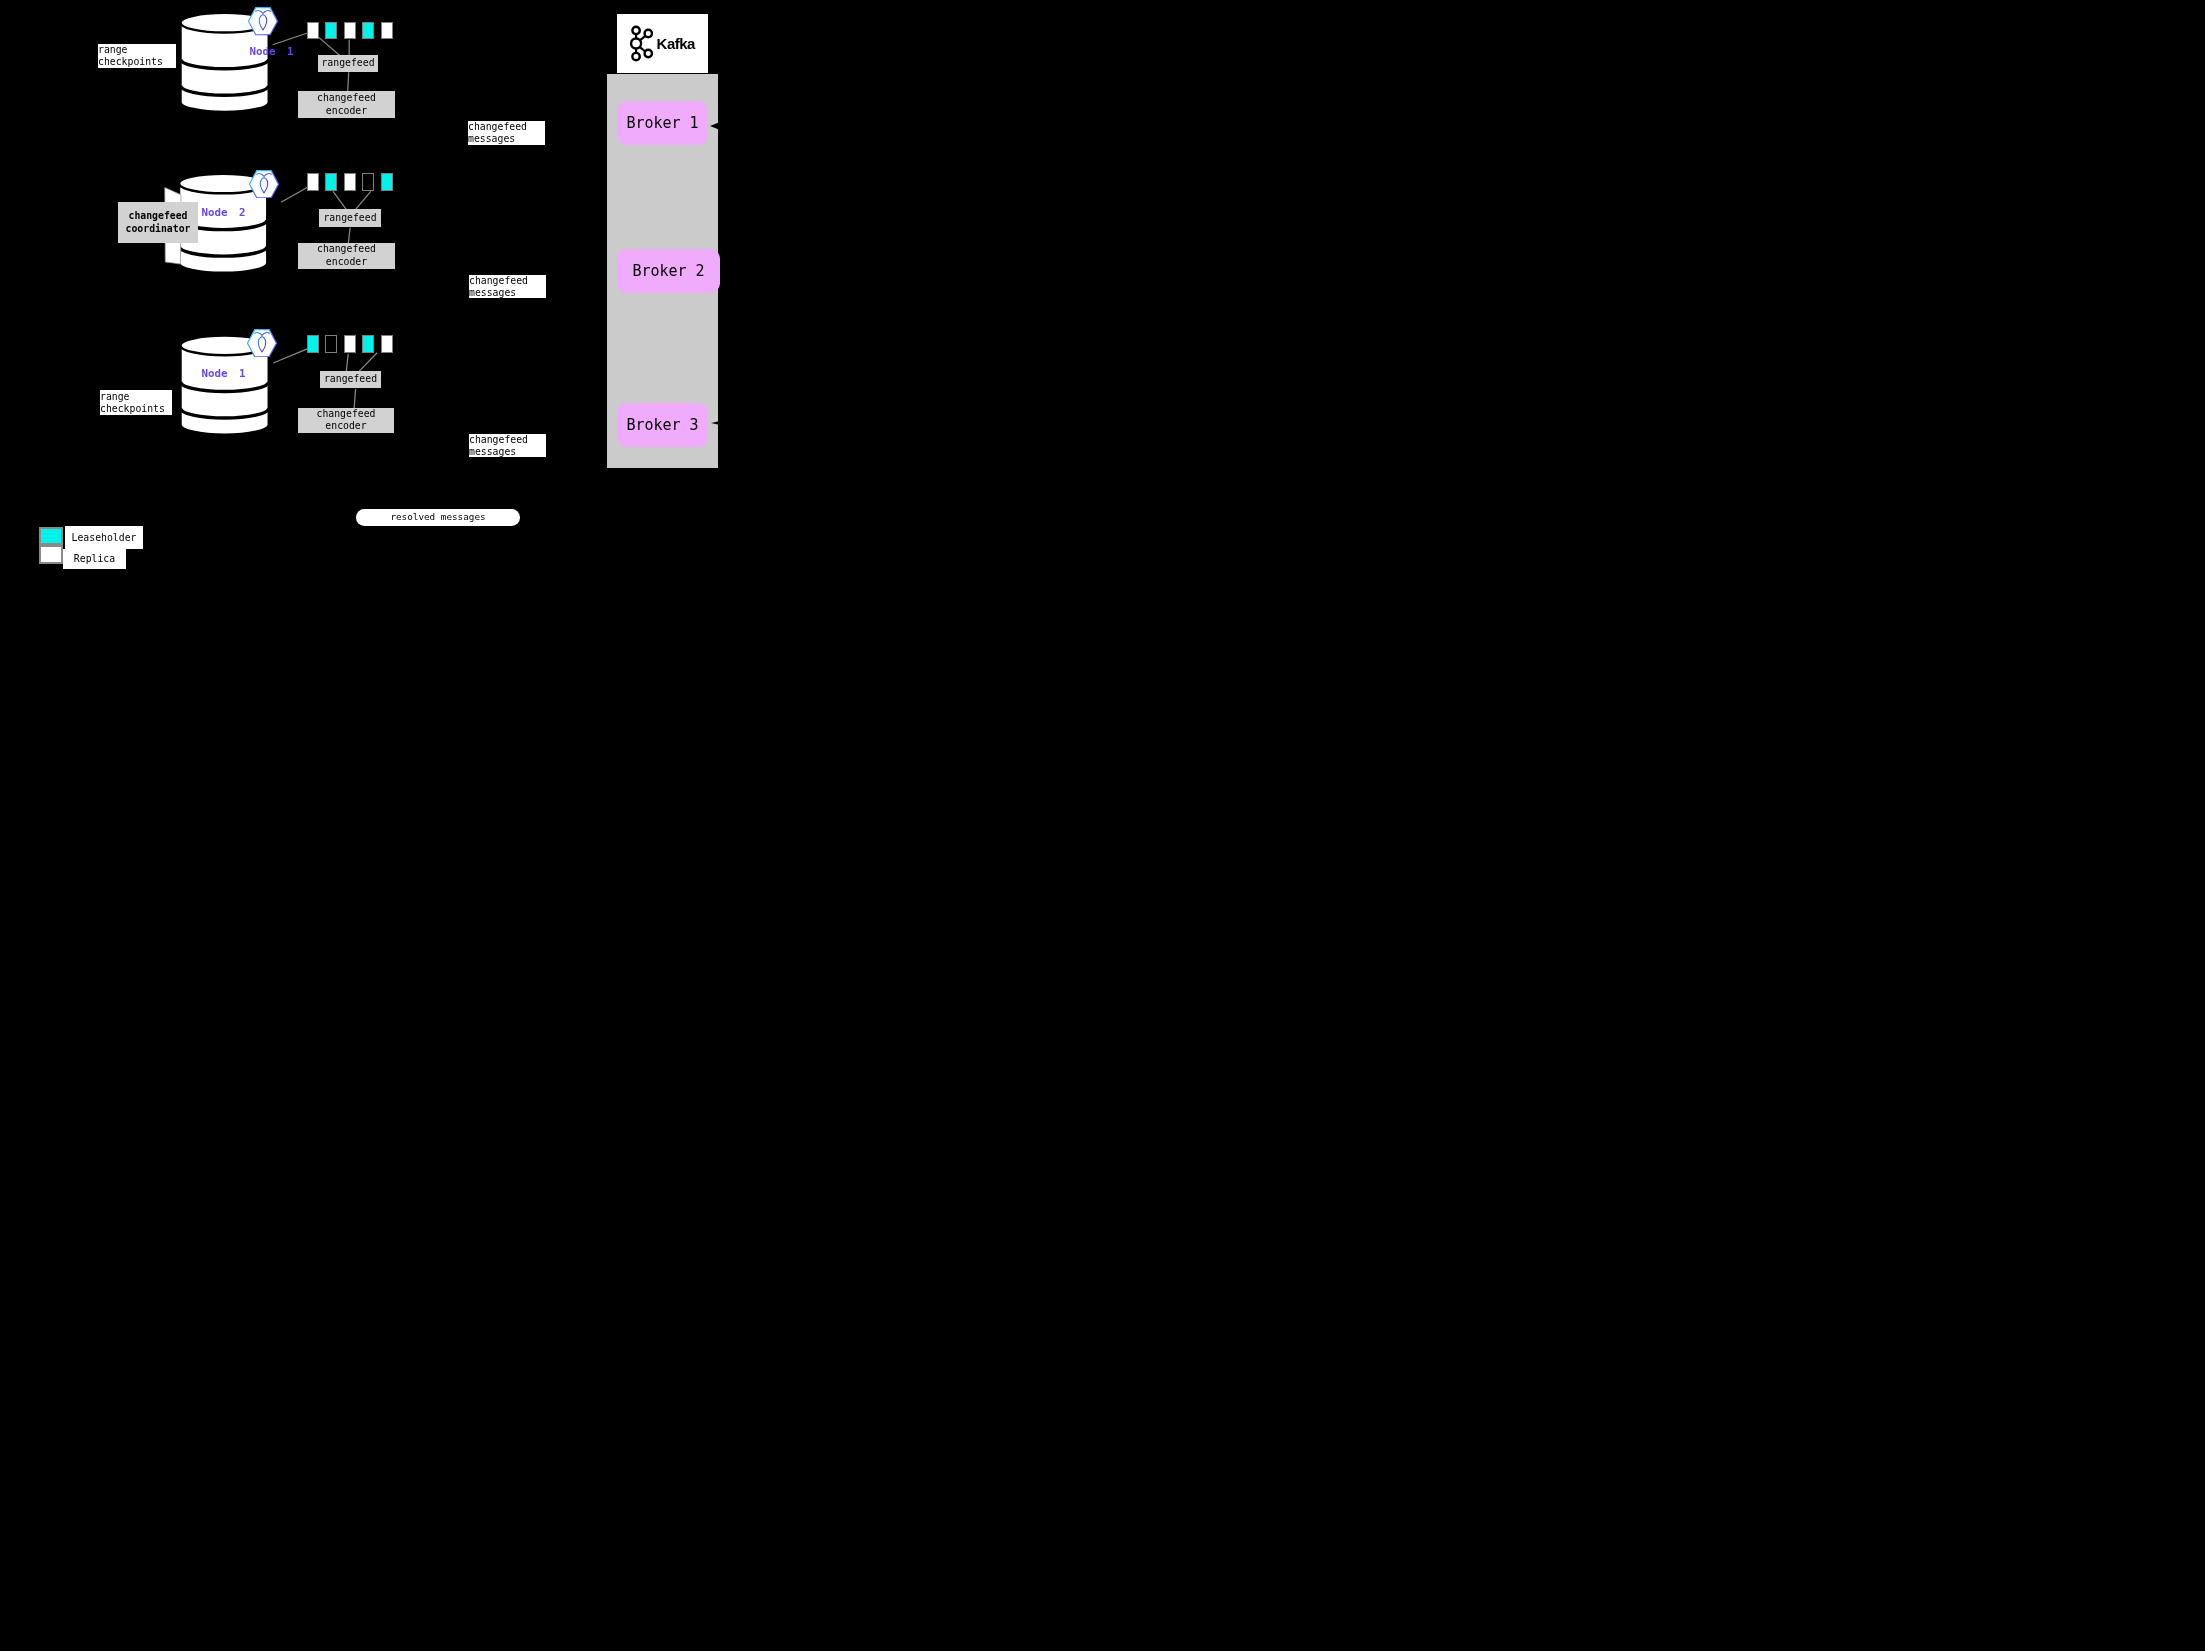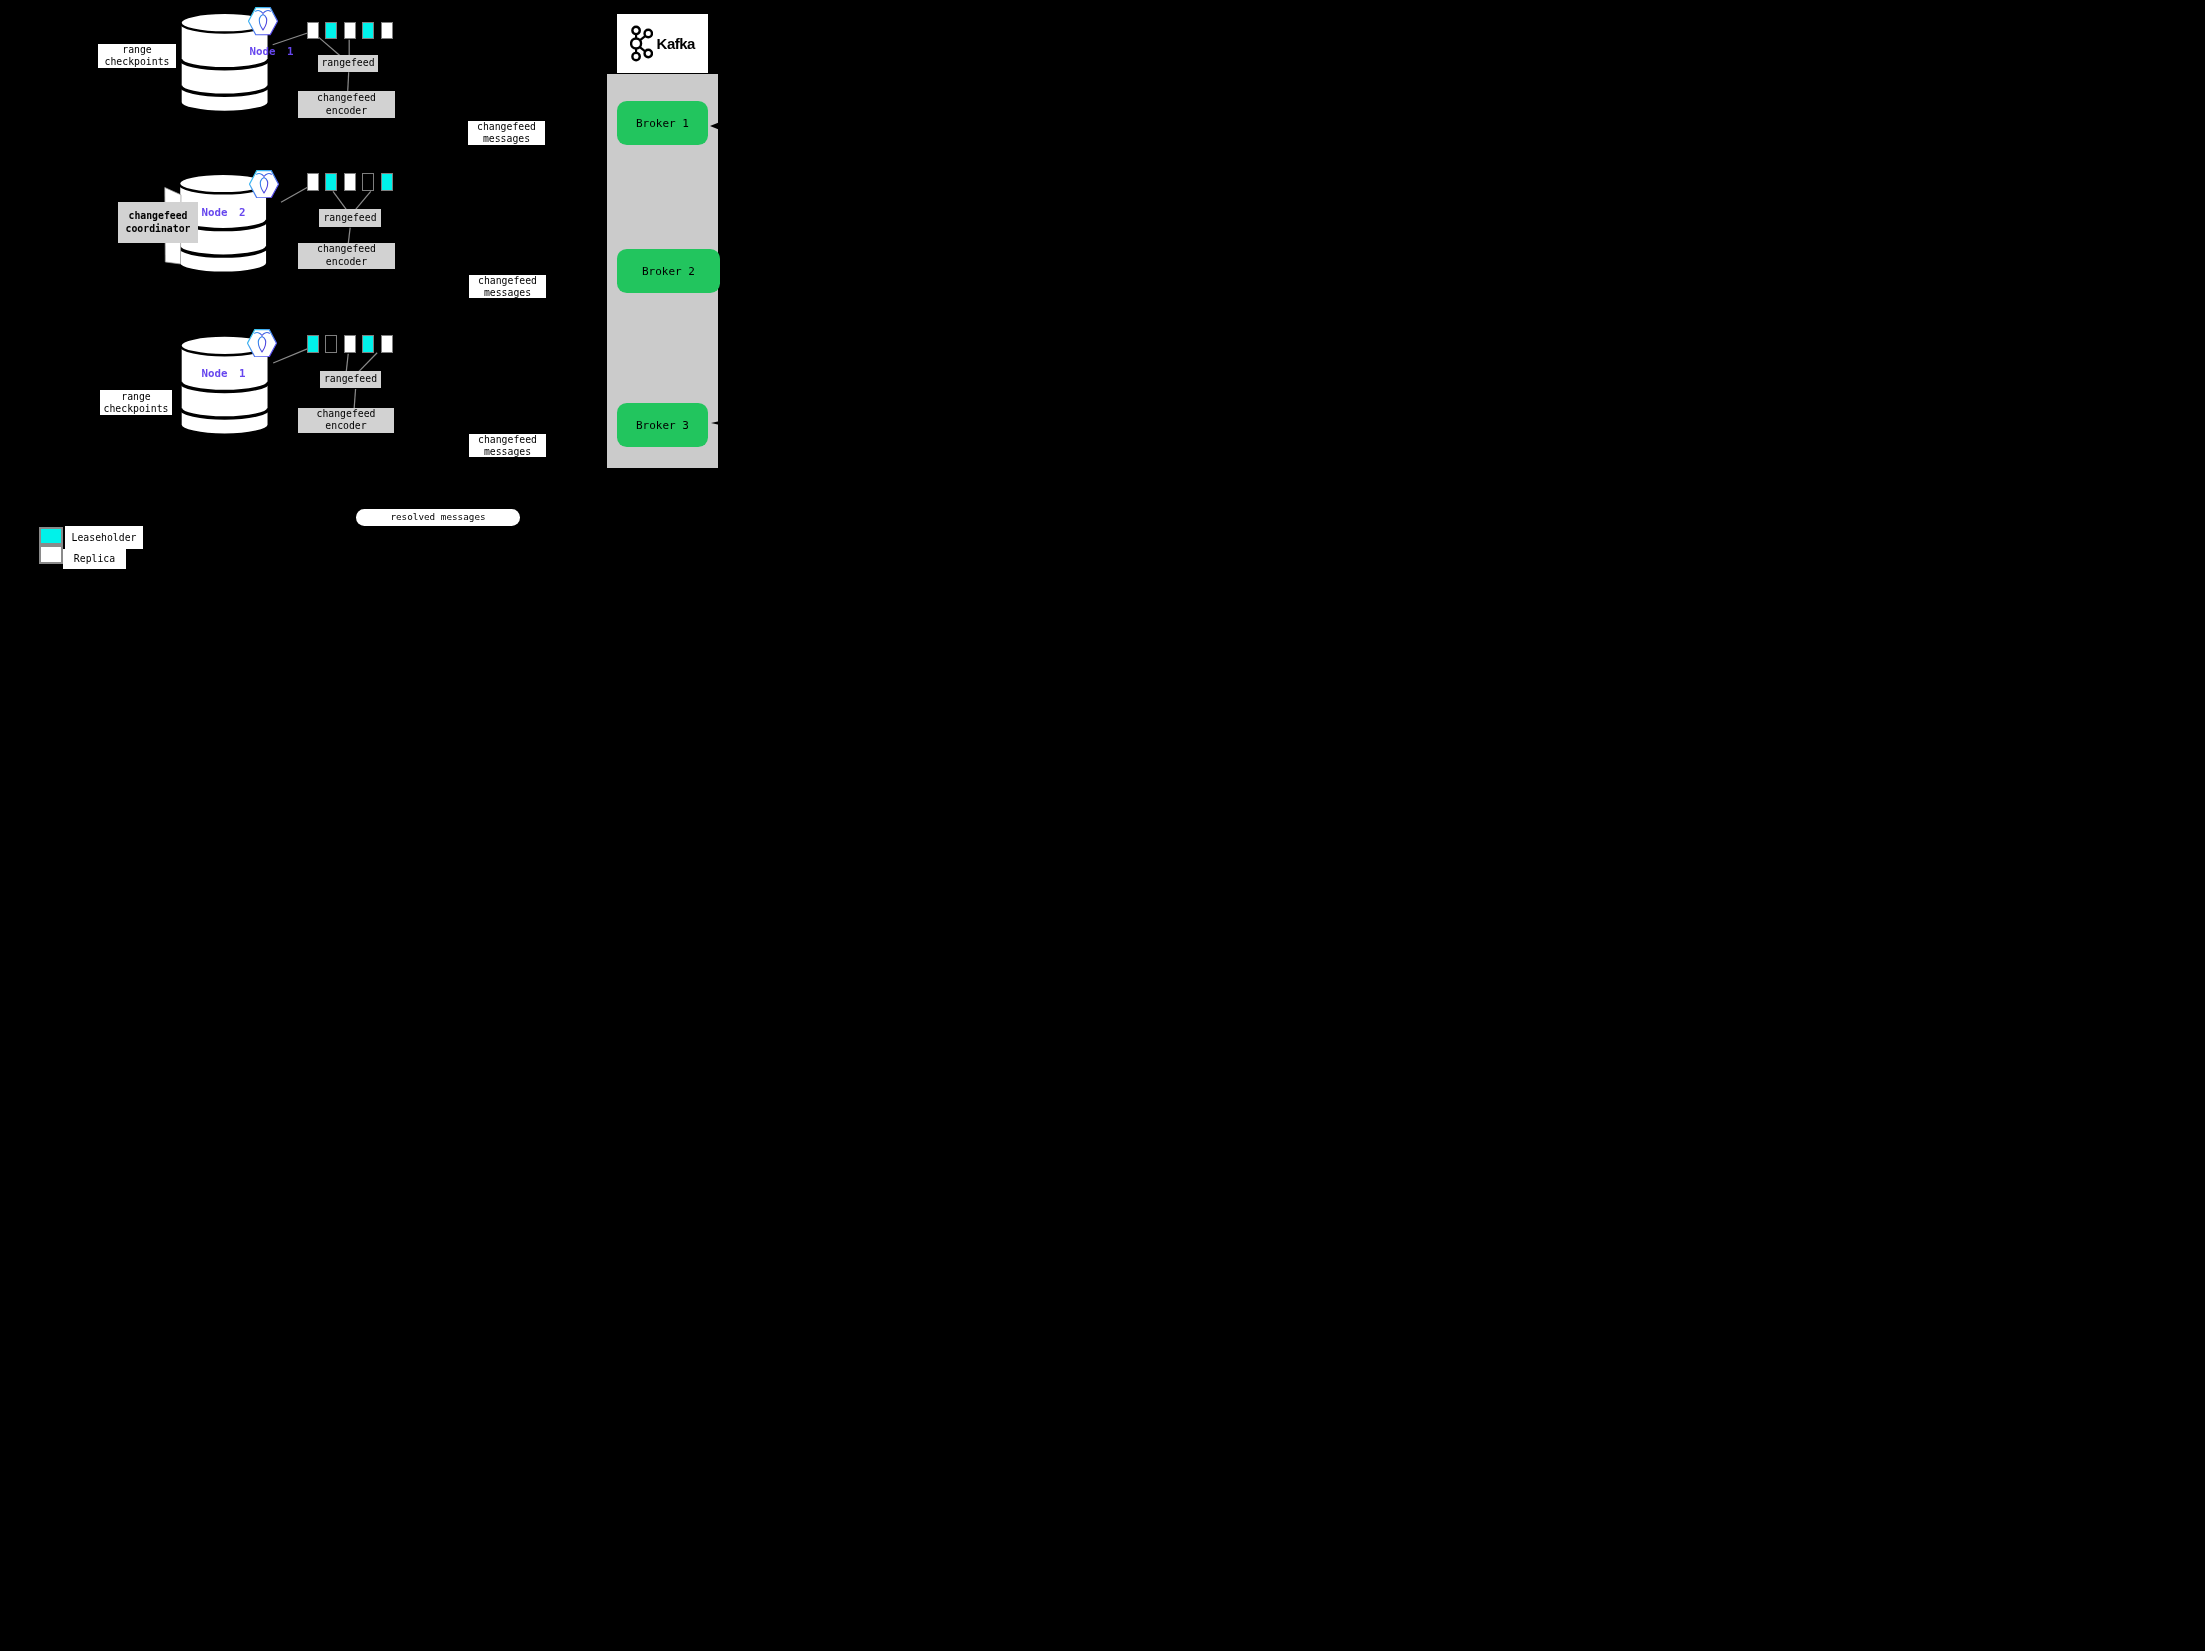--- a/index.html
+++ b/index.html
@@ -1,32 +1,32 @@
 <!DOCTYPE html>
 <html style="font-size:7.8px"><head>
 <meta charset="utf-8">
 <style>
   html,body{margin:0;padding:0;background:#000;}
   #canvas{position:relative;width:769px;height:576px;background:#000;overflow:hidden;
           font-family:"DejaVu Sans Mono","Liberation Mono",monospace;}
   #wires{position:absolute;left:0;top:0;z-index:1;}
   .abs{position:absolute;box-sizing:border-box;}
-  .whitebox{background:#fff;color:#000;text-align:center;font-size:9.8px;line-height:11.8px;
+  .whitebox{background:#fff;color:#000;font-size:9.8px;line-height:11.8px;
             display:flex;align-items:center;justify-content:center;overflow:hidden;z-index:3;}
   .graybox{background:#d2d2d2;color:#000;text-align:center;font-size:9.8px;line-height:12.3px;
            display:flex;align-items:center;justify-content:center;z-index:3;}
   .node-label{color:#6747ee;font-weight:bold;font-size:10.8px;text-align:center;word-spacing:4.9px;z-index:4;}
   .range-row{display:flex;gap:6.7px;z-index:4;}
   .sq{width:11.8px;height:17.6px;border:1.2px solid #7e7e7e;box-sizing:border-box;}
   .hex{z-index:5;}
   .kafka-box{background:#fff;display:flex;align-items:center;justify-content:center;gap:3.9px;z-index:3;}
   .kafka-word{font-family:"Liberation Sans","DejaVu Sans",sans-serif;font-weight:bold;
               font-size:15px;color:#000;letter-spacing:-0.5px;}
   .panel{background:#cbcbcb;z-index:2;}
-  .broker{background:#22c55e;border-radius:9.8px;color:#000;font-size:11px;
+  .broker{background:#f0abfc;border-radius:9.8px;color:#000;font-size:15px;
           display:flex;align-items:center;justify-content:center;z-index:3;}
   .pill{border-radius:8.3px;font-size:9.3px;}
   .coord{font-weight:bold;z-index:4;}
   .legend-swatch{border:2px solid #8a8a8a;z-index:3;}
   .arrowhead{width:0;height:0;z-index:8;}
   .ah-1{border-top:4.4px solid transparent;border-bottom:4.4px solid transparent;border-right:10.8px solid #000;}
   .ah-3{border-top:2.5px solid transparent;border-bottom:2.5px solid transparent;border-right:9.3px solid #000;}
 </style>
 </head>
 <body>

